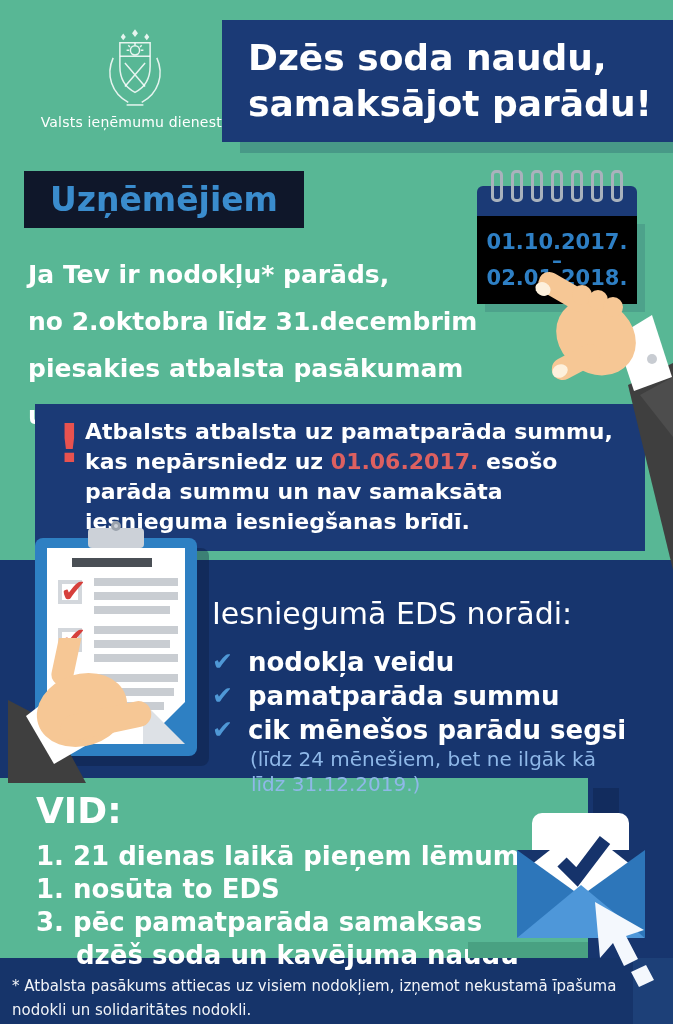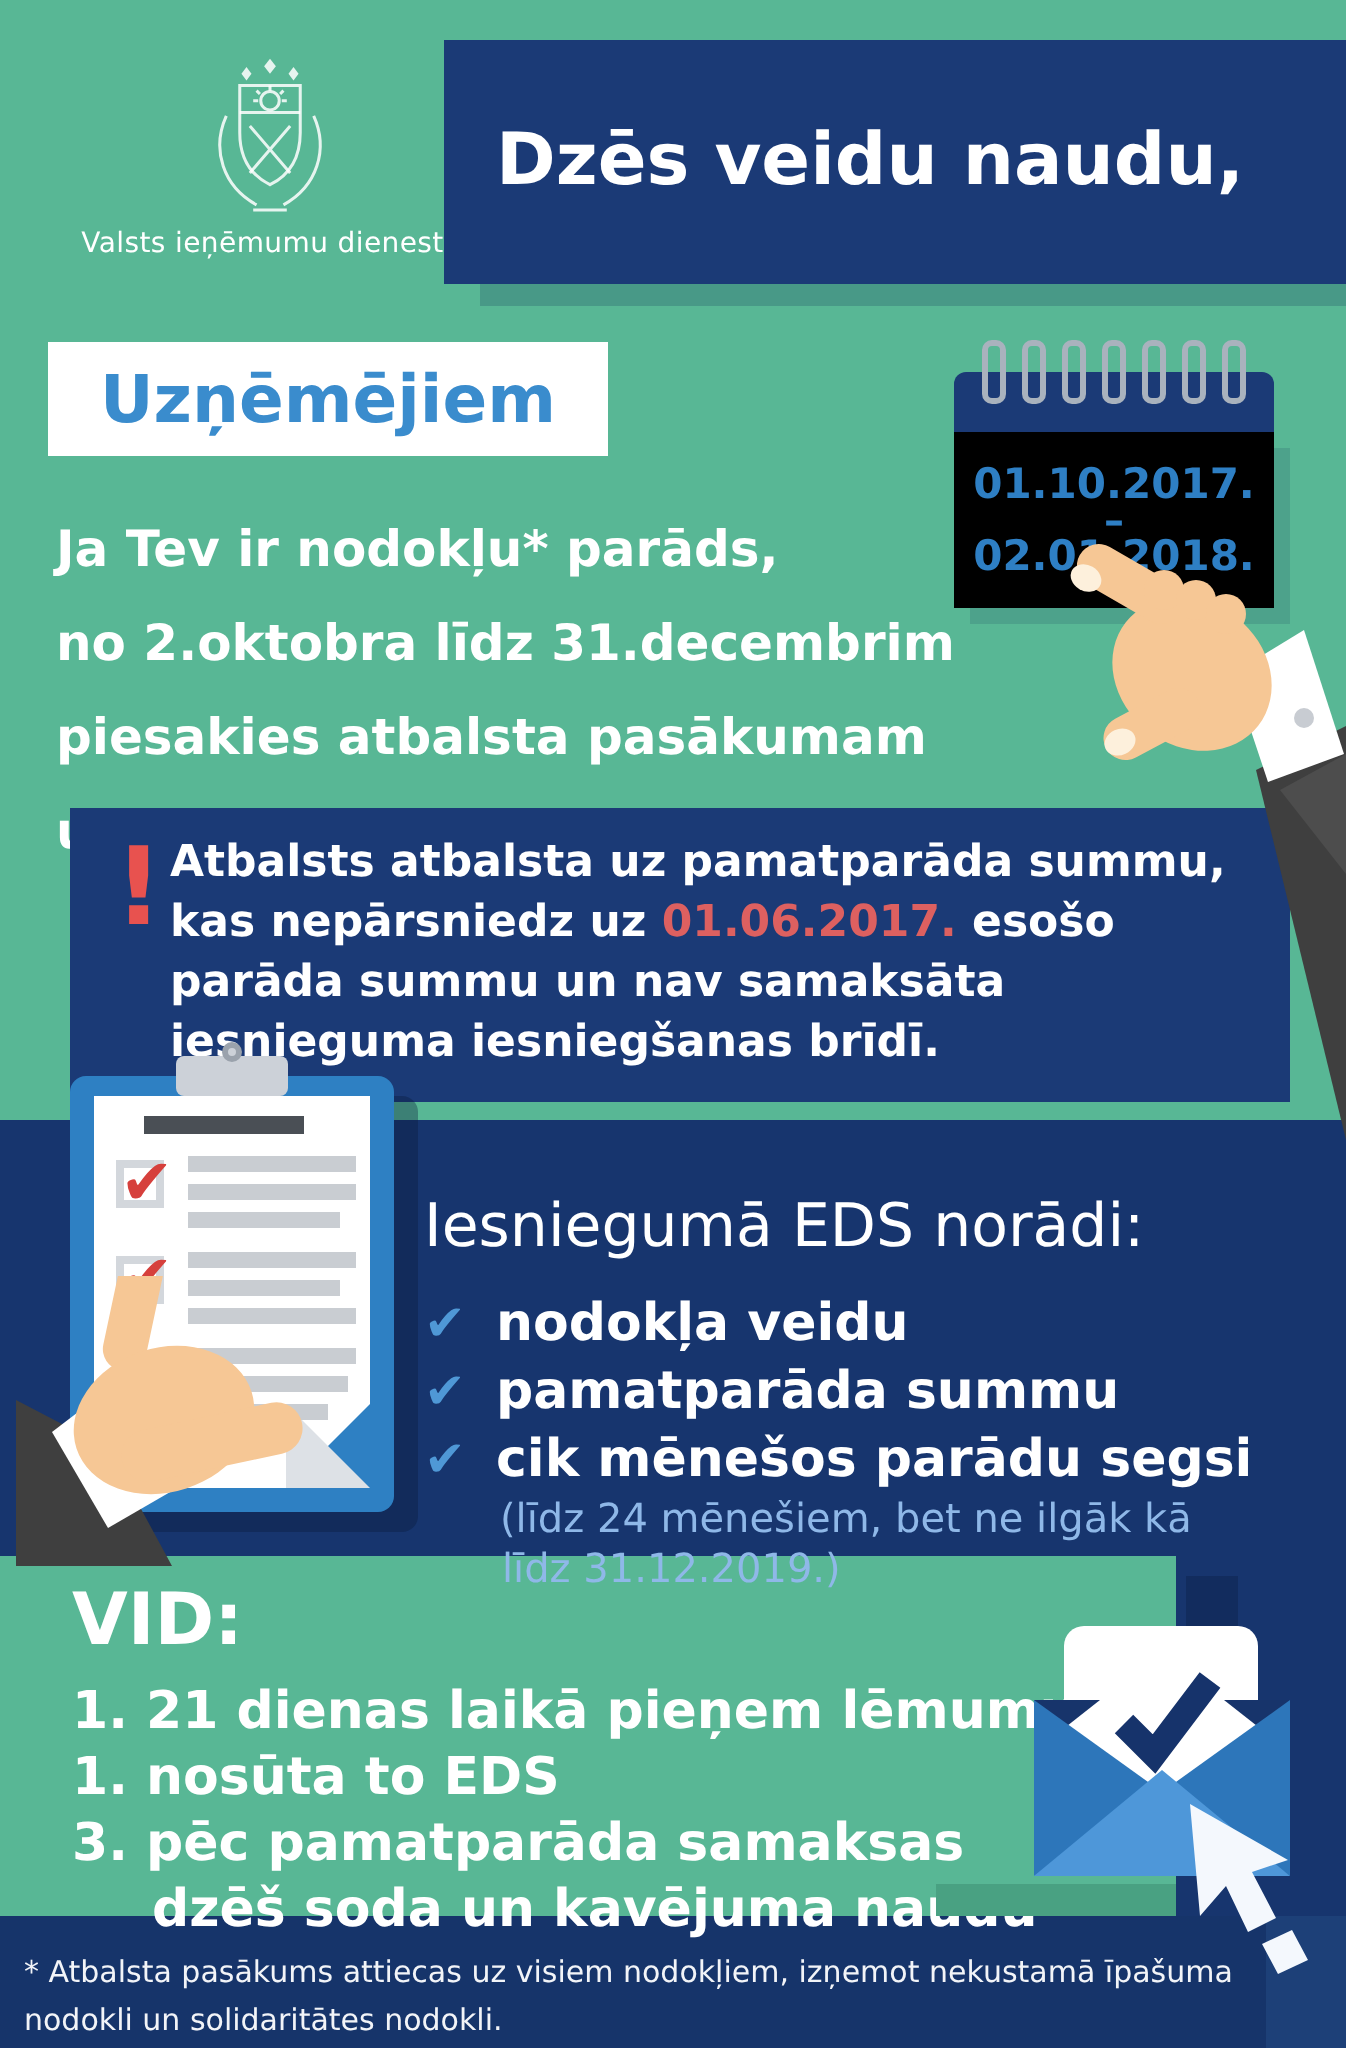--- a/index.html
+++ b/index.html
@@ -21,21 +21,21 @@
   .logo-caption{margin-top:4px;color:#fff;font-size:14px;letter-spacing:.2px;}
   .title-box{
     position:absolute;left:222px;top:20px;width:451px;height:122px;background:#1b3a76;
     box-shadow:16px 13px 0 -2px rgba(20,48,86,.22);
     display:flex;flex-direction:column;justify-content:center;padding-left:26px;box-sizing:border-box;
   }
   .title-box .t{color:#fff;font-weight:bold;font-size:36px;line-height:46px;}
 
   
   .audience-box{
-    position:absolute;left:24px;top:171px;width:280px;height:57px;background:#ffffff;
+    position:absolute;left:24px;top:171px;width:280px;height:57px;background:#0f172a;
     display:flex;align-items:center;justify-content:center;
   }
   .audience-box .a{color:#3a8ccd;font-weight:bold;font-size:33px;}
 
   
   .intro{position:absolute;left:28px;top:243px;width:640px;}
   .intro .line{color:#fff;font-weight:bold;font-size:25px;line-height:31px;margin-top:16px;}
 
   
   .calendar{position:absolute;left:477px;top:170px;width:160px;height:140px;}
@@ -120,21 +120,22 @@
         <path d="M38 44 l24 28 M62 44 l-24 28"></path>
         <path d="M24 38 C15 58 22 80 42 91"></path>
         <path d="M76 38 C85 58 78 80 58 91"></path>
         <path d="M40 94 h20"></path>
       </svg>
     </span>
     <div class="logo-caption">Valsts ieņēmumu dienests</div>
   </div>
 
   <div class="title-box">
-    <div class="t">Dzēs veidu naudu,</div>
+    <div class="t">Dzēs soda naudu,</div>
+    <div class="t">samaksājot parādu!</div>
   </div>
 
   <div class="audience-box">
     <div class="a">Uzņēmējiem</div>
   </div>
 
   <div class="intro">
     <div class="line">Ja Tev ir nodokļu* parāds,</div>
     <div class="line">no 2.oktobra līdz 31.decembrim</div>
     <div class="line">piesakies atbalsta pasākumam</div>

